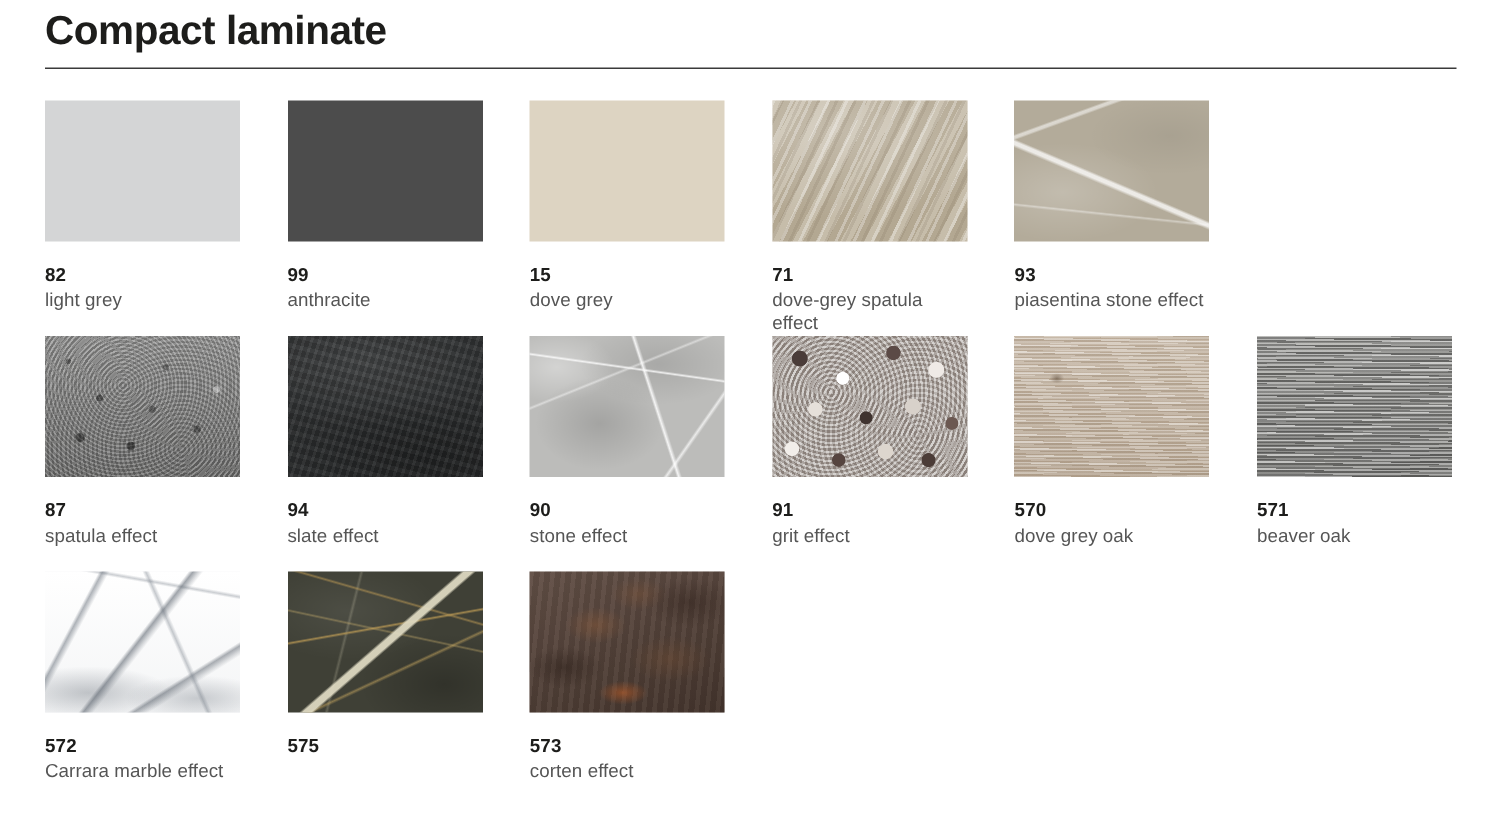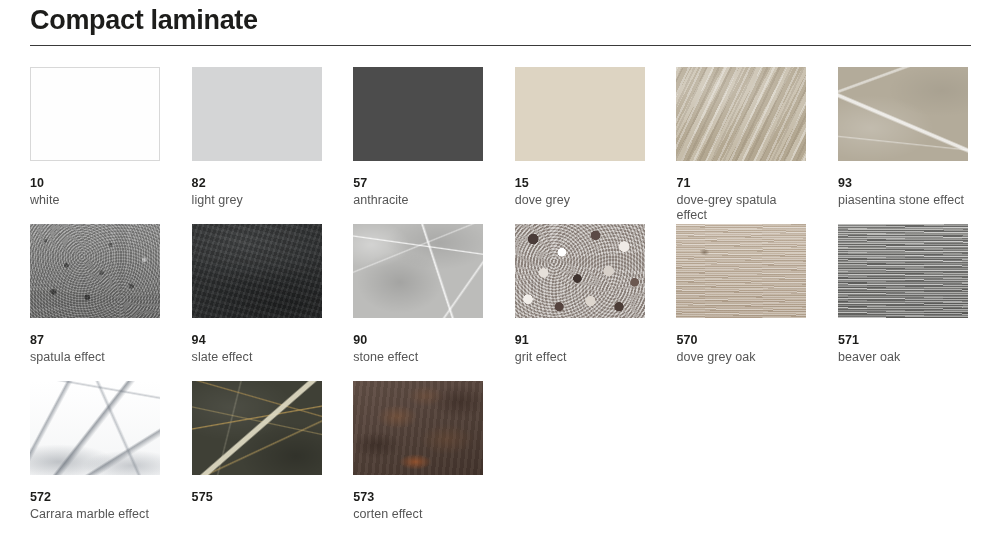--- a/index.html
+++ b/index.html
@@ -243,32 +243,27 @@
 
 <div class="page">
 
   <h1 class="page-title">Compact laminate</h1>
 
   <div class="title-rule"></div>
 
   <div class="swatch-grid">
       <div class="grid-row">
         <div class="swatch-cell">
-          <div class="swatch-chip tex-plain bordered" style="background-color: rgb(254, 254, 254);"></div>
-          <div class="swatch-code">10</div>
-          <div class="swatch-name">white</div>
-        </div>
-        <div class="swatch-cell">
           <div class="swatch-chip tex-plain" style="background-color: rgb(212, 213, 214);"></div>
           <div class="swatch-code">82</div>
           <div class="swatch-name">light grey</div>
         </div>
         <div class="swatch-cell">
           <div class="swatch-chip tex-plain" style="background-color: rgb(76, 76, 76);"></div>
-          <div class="swatch-code">57</div>
+          <div class="swatch-code">99</div>
           <div class="swatch-name">anthracite</div>
         </div>
         <div class="swatch-cell">
           <div class="swatch-chip tex-plain" style="background-color: rgb(221, 212, 194);"></div>
           <div class="swatch-code">15</div>
           <div class="swatch-name">dove grey</div>
         </div>
         <div class="swatch-cell">
           <div class="swatch-chip tex-spatula" style="background-color: rgb(187, 176, 154);"></div>
           <div class="swatch-code">71</div>

